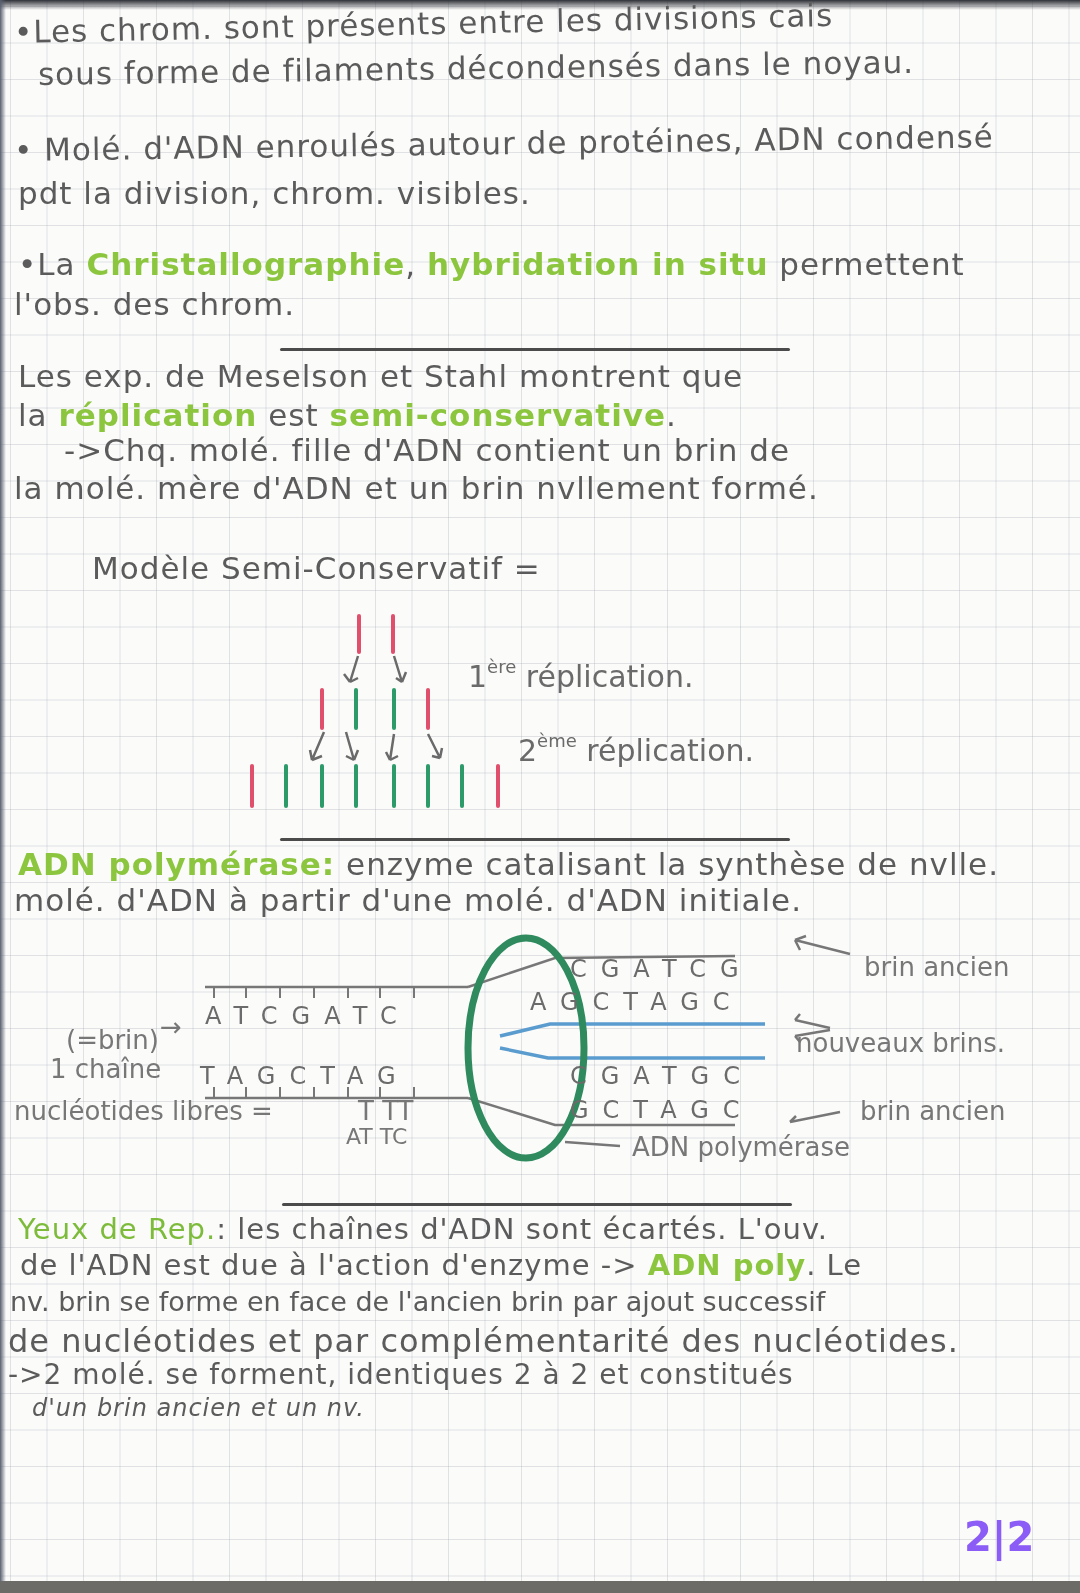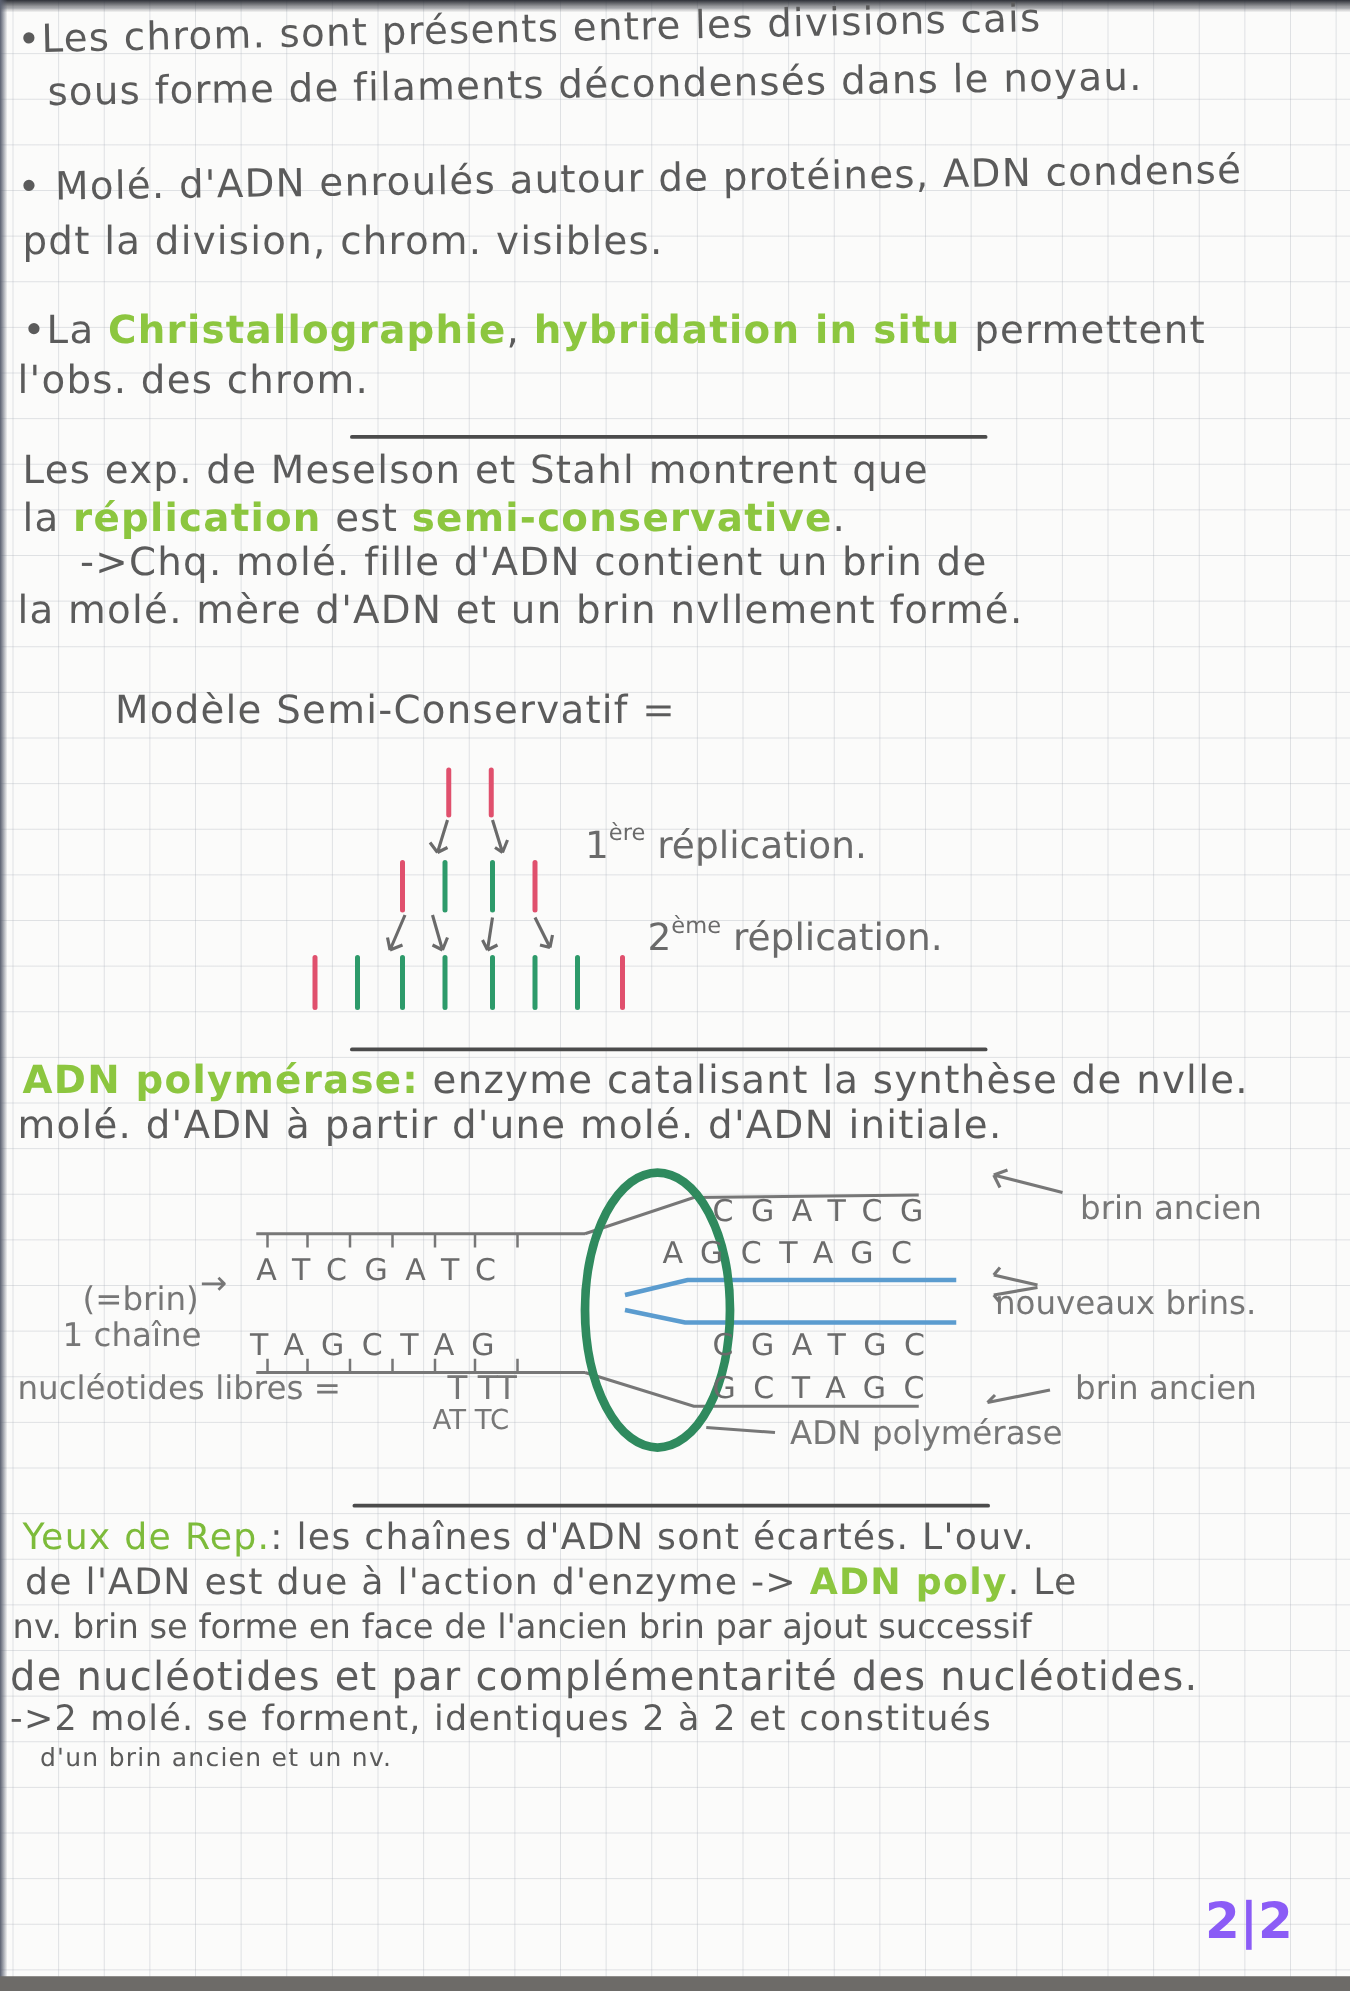--- a/index.html
+++ b/index.html
@@ -184,17 +184,17 @@
 
 <div class="line" style="left:18px; top:1212px; font-size:29px;">
   <span class="hl-green">Yeux de Rep.</span><span>: les chaînes d'ADN sont écartés. L'ouv.</span>
 </div>
 <div class="line" style="left:20px; top:1248px; font-size:29px;">
   <span>de l'ADN est due à l'action d'enzyme -&gt; </span><span class="hl">ADN poly</span><span>. Le</span>
 </div>
 <div class="line" style="left:10px; top:1286px; font-size:27px; letter-spacing:0;">nv. brin se forme en face de l'ancien brin par ajout successif</div>
 <div class="line" style="left:8px; top:1322px; font-size:32px;">de nucléotides et par complémentarité des nucléotides.</div>
 <div class="line" style="left:8px; top:1358px; font-size:28px;">-&gt;2 molé. se forment, identiques 2 à 2 et constitués</div>
-<div class="line" style="left:32px; top:1394px; font-size:20px;">d'un brin ancien et un nv.</div>
+<div class="line" style="left:32px; top:1394px; font-size:24px;font-style:italic;">d'un brin ancien et un nv.</div>
 
 <div class="page-num" style="left:964px; top:1514px;">2|2</div>
 
 <div class="bottom-edge"></div>
 
 </body></html>

